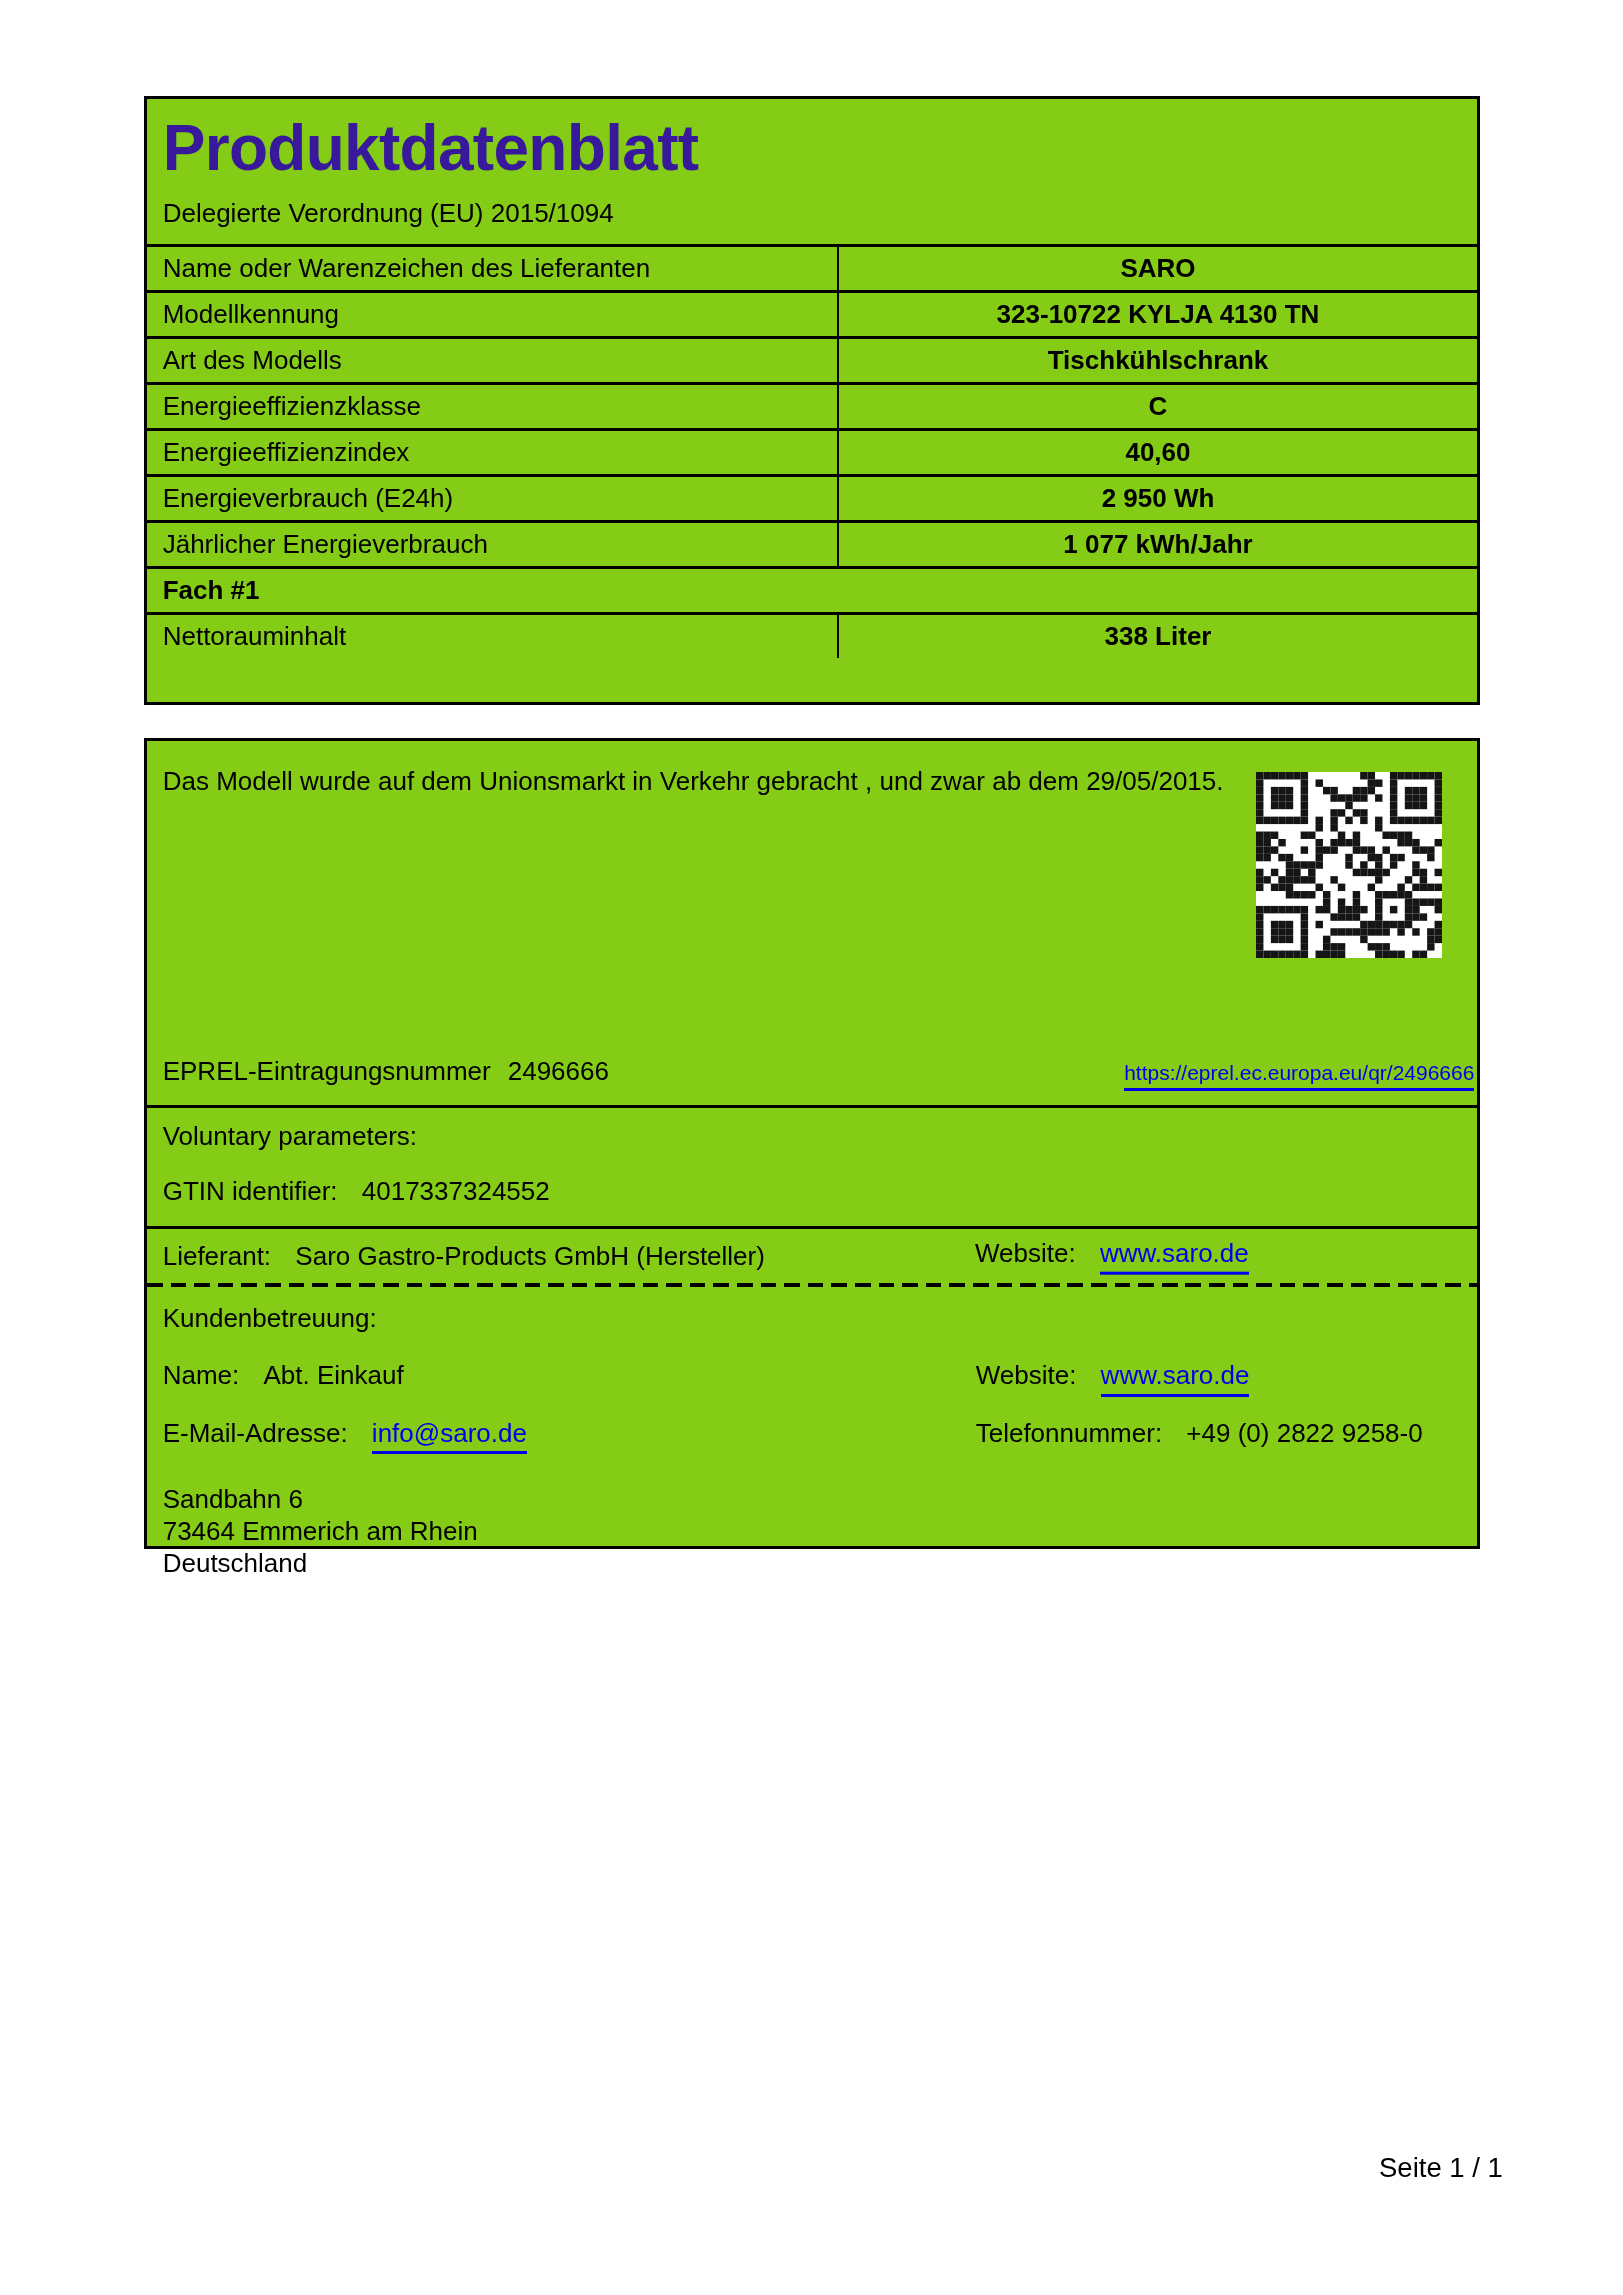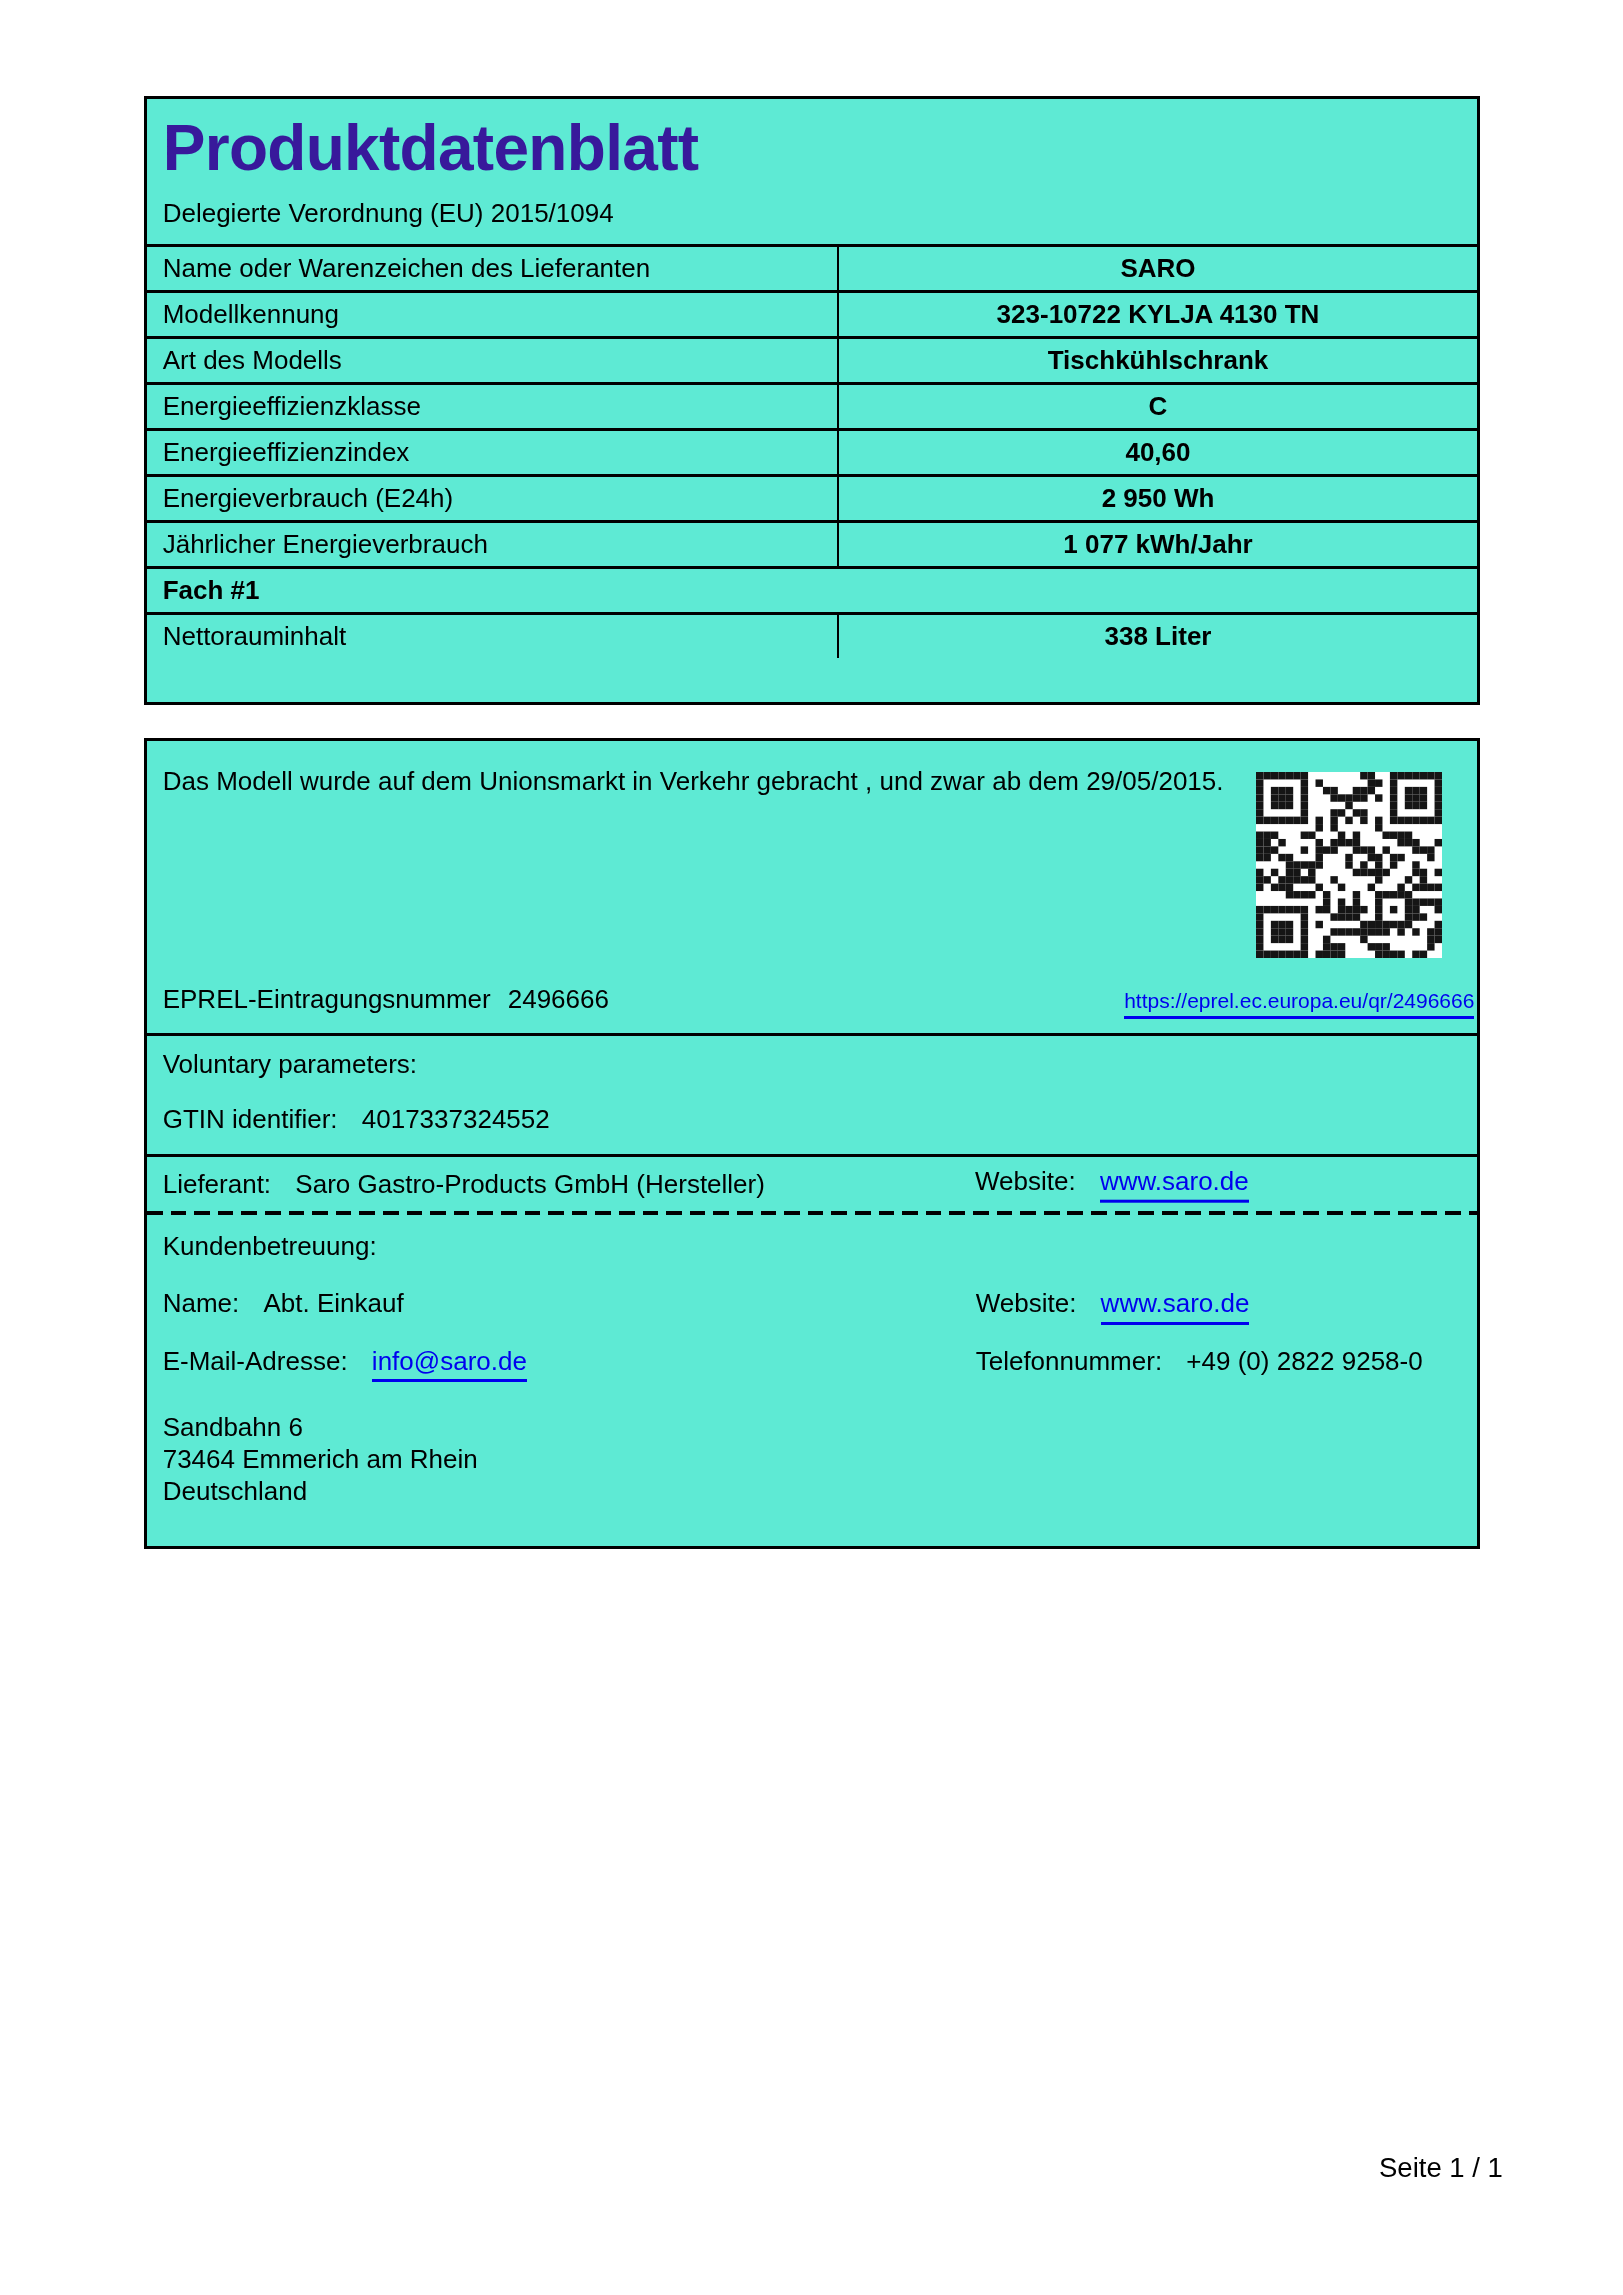--- a/index.html
+++ b/index.html
@@ -11,21 +11,21 @@
     position:relative;
     width:1623px;height:2295px;
     background:#ffffff;
     font-family:"Liberation Sans","DejaVu Sans",sans-serif;
     color:#000;
     font-size:26px;
     overflow:hidden;
   }
   .box{
     position:absolute;left:144px;width:1336px;
-    border:3.3px solid #000;box-sizing:border-box;background:#5eead4;
+    border:3.3px solid #000;box-sizing:border-box;background:#84cc16;
   }
   .box1{top:96px;height:609px;}
   .box2{top:738px;height:811px;}
 
   
   .box1-header{height:145px;box-sizing:border-box;padding:15.7px 15.7px 0 15.7px;}
   .doc-title{
     margin:0;font-size:64px;font-weight:bold;line-height:1.05;
     color:var(--title-color);letter-spacing:-0.7px;
   }
@@ -35,21 +35,21 @@
   .spec-table{width:100%;border-collapse:collapse;table-layout:fixed;}
   .spec-table td{
     border-top:3.3px solid #000;height:43px;padding:0;
     font-size:26px;vertical-align:middle;
   }
   td.cell-label{padding-left:15.7px;width:50.7%;border-right:2px solid #000;}
   td.cell-value{text-align:center;font-weight:bold;}
   td.cell-section{font-weight:bold;padding-left:15.7px;}
 
   
-  .sec-a{position:relative;height:292px;}
+  .sec-a{position:relative;height:364px;}
   .market-text{position:absolute;left:15.7px;top:25px;right:236px;margin:0;line-height:1.2;}
   .qr{position:absolute;top:31px;right:35px;width:186px;height:186px;}
   .eprel-row{
     position:absolute;left:15.7px;right:2.6px;bottom:14.4px;
     display:flex;align-items:baseline;
   }
   .lab{font-weight:normal;text-align:center;}
   .val{margin-left:17px;}
   .flex-spacer{flex:1;}
   .hyperlink{

